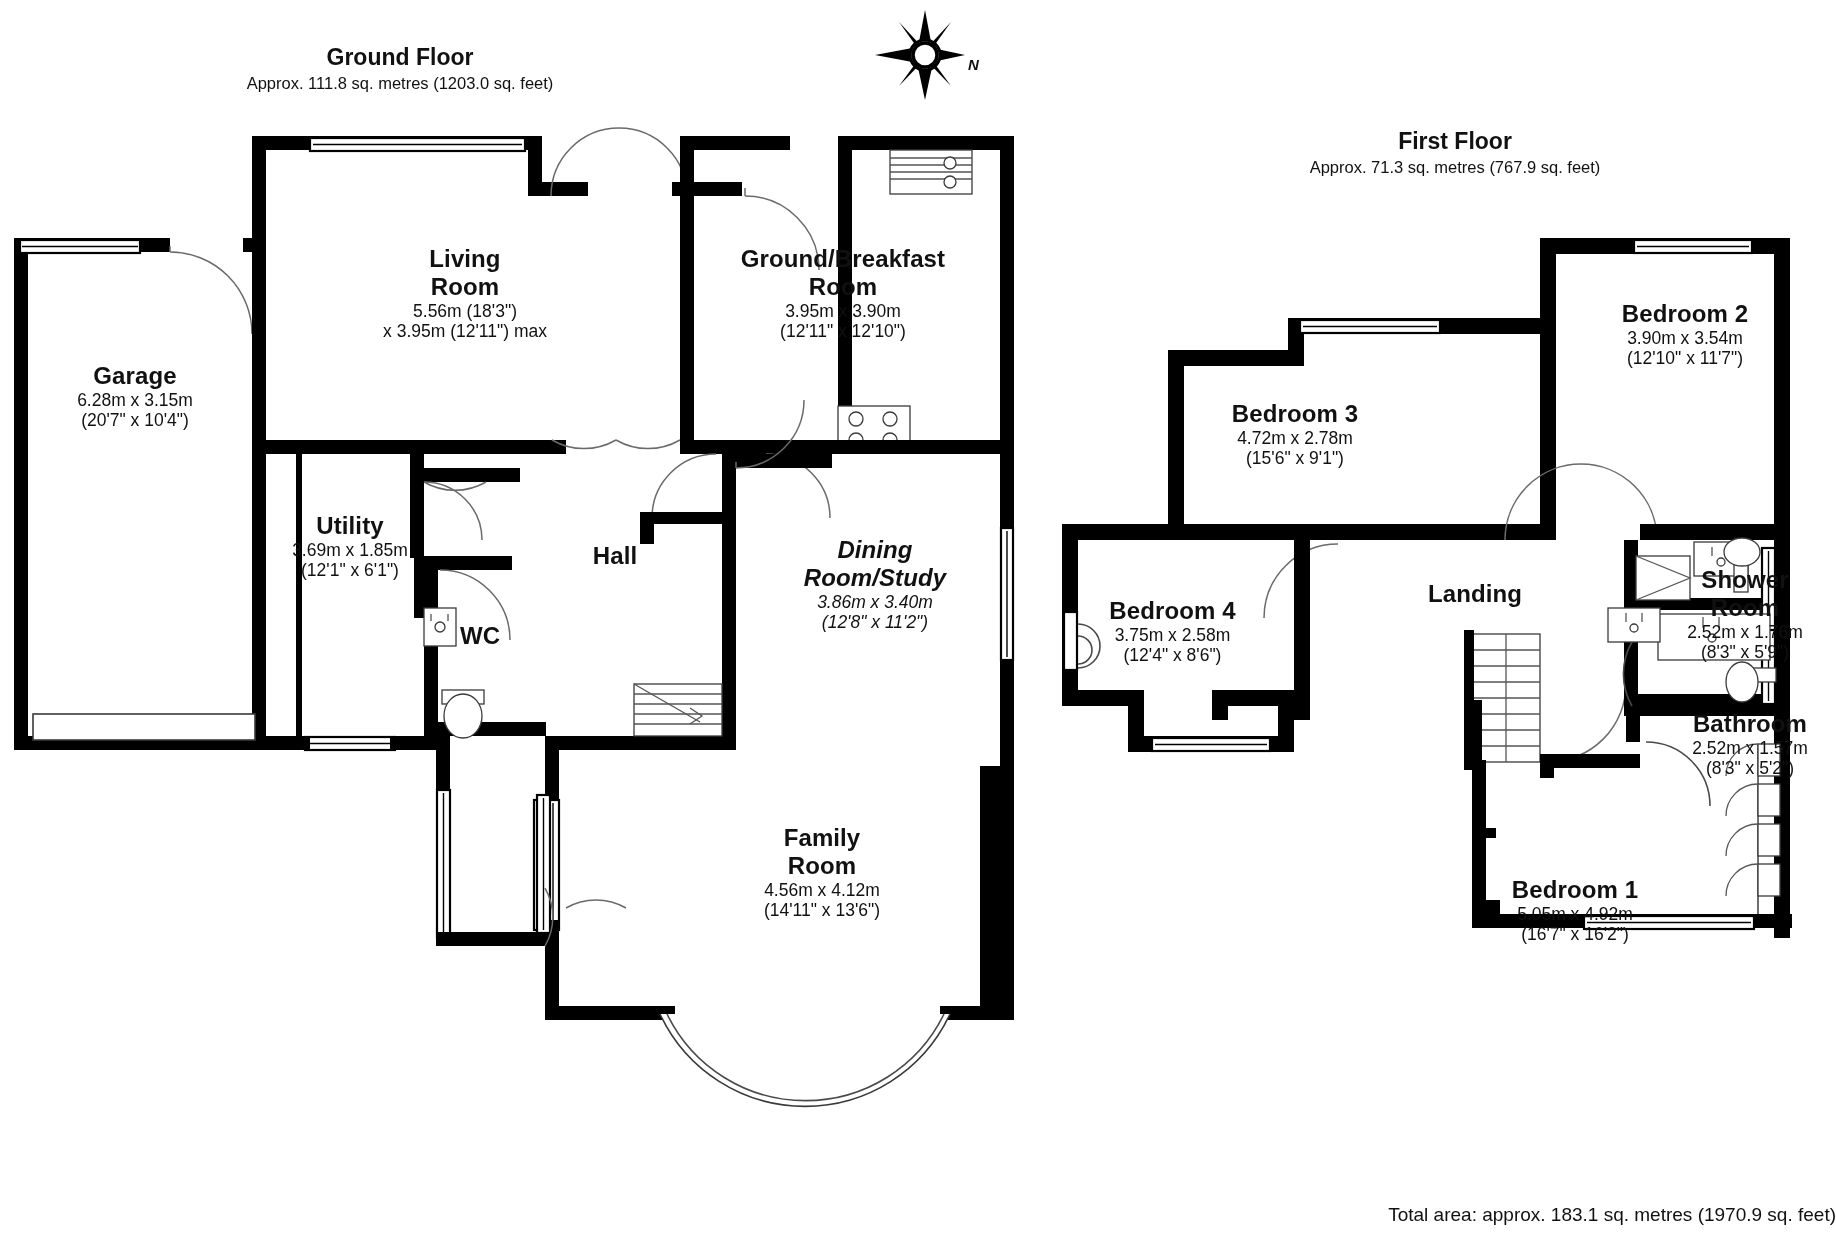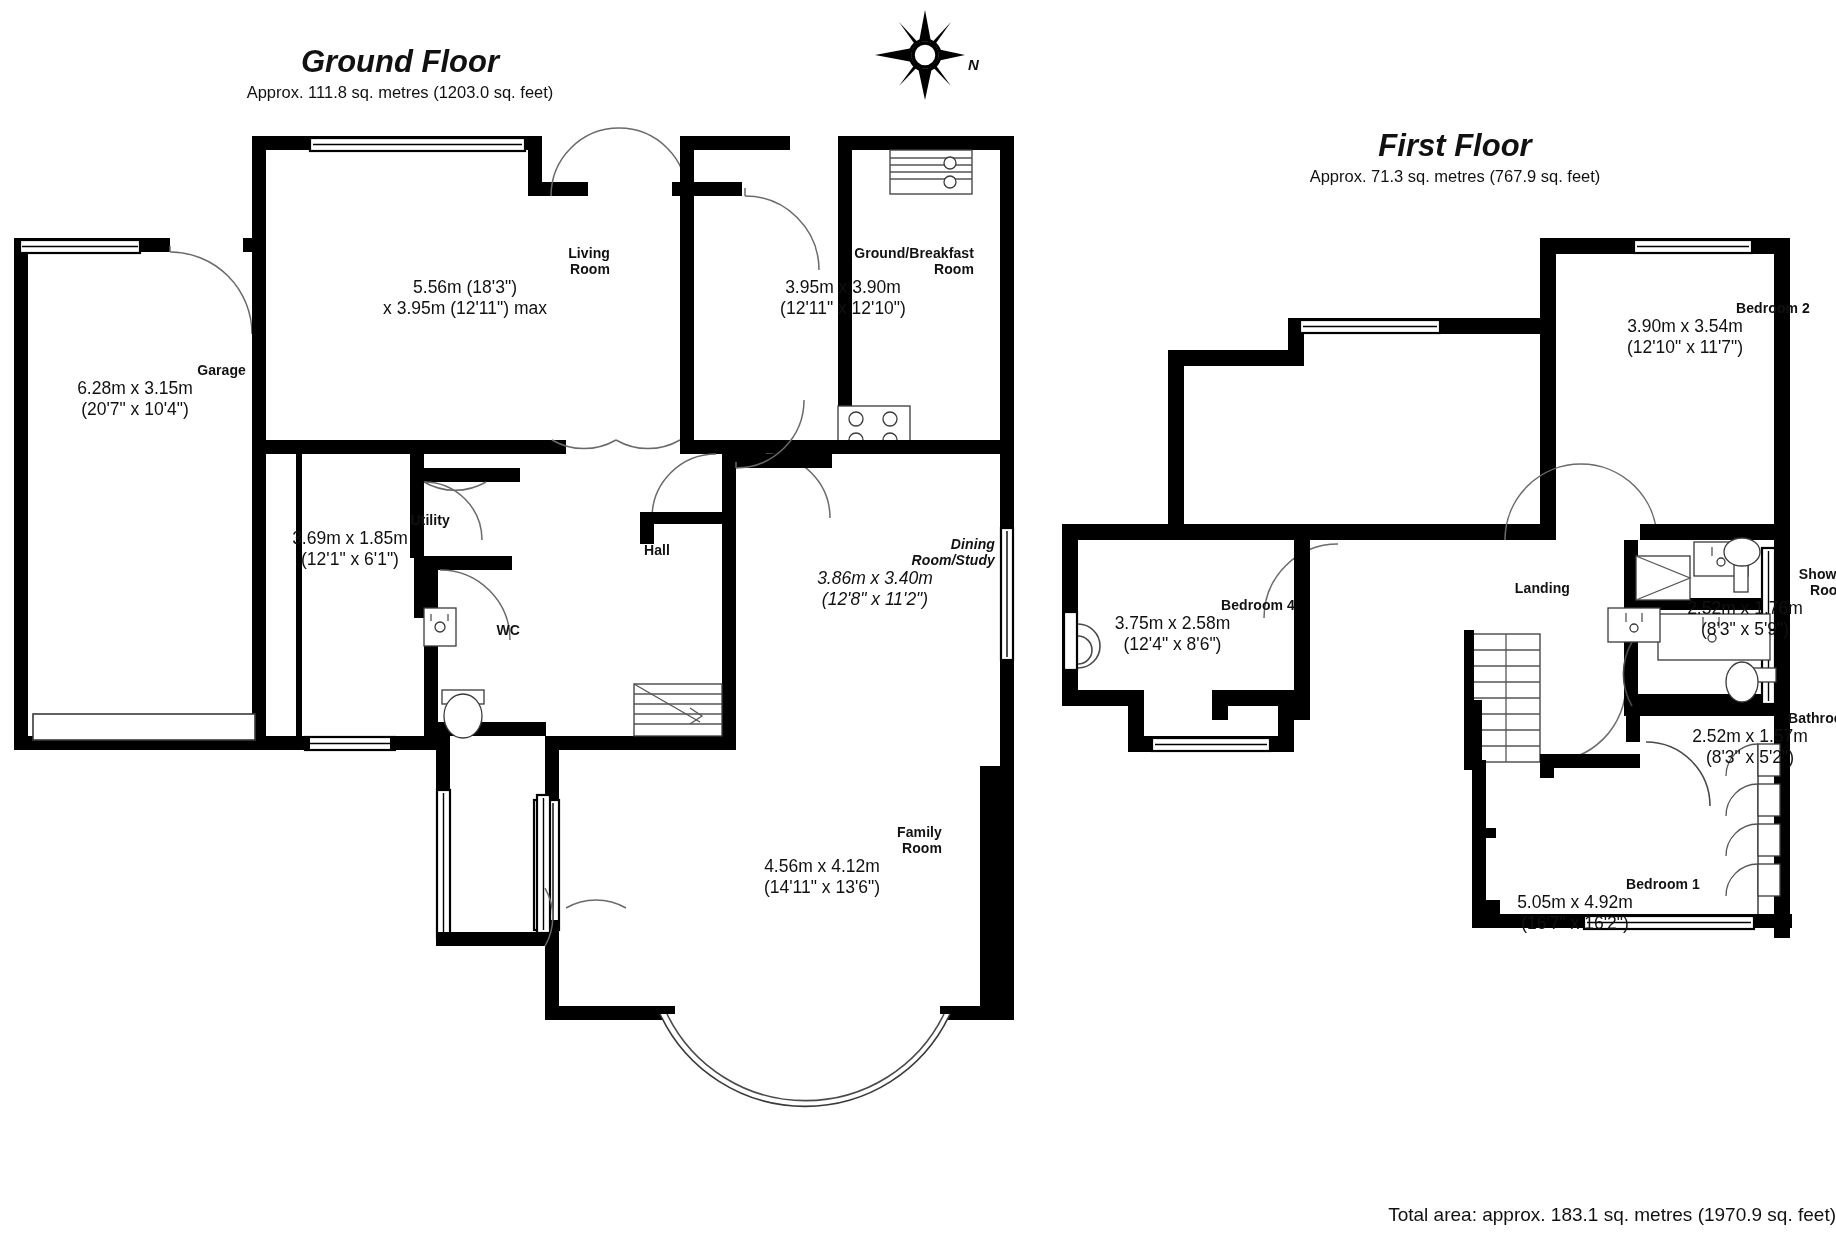--- a/index.html
+++ b/index.html
@@ -8,24 +8,24 @@
   svg{display:block;}
   .wall{fill:#000000;}
   .thin{fill:none;stroke:#4a4a4a;stroke-width:1.6;}
   .thin2{fill:none;stroke:#555;stroke-width:1.3;}
   .fix{fill:#ffffff;stroke:#3a3a3a;stroke-width:1.6;}
   .fix2{fill:#ffffff;stroke:#3a3a3a;stroke-width:1.3;}
   .win{fill:#ffffff;stroke:#000000;stroke-width:2.2;}
   .winline{stroke:#000000;stroke-width:1.4;}
   .door{fill:none;stroke:#6a6a6a;stroke-width:1.5;}
   .lbl{position:absolute;text-align:center;line-height:1.16;}
-  .lbl .nm{font-weight:bold;font-size:14px;letter-spacing:.1px;text-align:right;}
+  .lbl .nm{font-weight:bold;font-size:24px;letter-spacing:.1px;}
   .lbl .dm{font-size:17.5px;}
   .floorttl{position:absolute;text-align:center;}
-  .floorttl .t{font-weight:bold;font-size:31px;font-style:italic;}
+  .floorttl .t{font-weight:bold;font-size:23px;}
   .floorttl .s{font-size:16.5px;margin-top:3px;}
   .total{position:absolute;font-size:19px;text-align:right;width:100%;}
   .compass-n{position:absolute;font-size:15px;font-weight:bold;font-style:italic;}
 </style>
 </head>
 <body>
 
 <div id="stage">
 
   <svg width="1836" height="1244" viewBox="0 0 1836 1244">
@@ -439,20 +439,25 @@
     <div class="dm">4.56m x 4.12m</div>
     <div class="dm">(14'11" x 13'6")</div>
   </div>
 
   <div class="lbl" style="left:1560px;top:300px;width:250px;">
     <div class="nm">Bedroom 2</div>
     <div class="dm">3.90m x 3.54m</div>
     <div class="dm">(12'10" x 11'7")</div>
   </div>
 
+  <div class="lbl" style="left:1170px;top:400px;width:250px;">
+    <div class="nm">Bedroom 3</div>
+    <div class="dm">4.72m x 2.78m</div>
+    <div class="dm">(15'6" x 9'1")</div>
+  </div>
 
   <div class="lbl" style="left:1050px;top:597px;width:245px;">
     <div class="nm">Bedroom 4</div>
     <div class="dm">3.75m x 2.58m</div>
     <div class="dm">(12'4" x 8'6")</div>
   </div>
 
   <div class="lbl" style="left:1380px;top:580px;width:190px;">
     <div class="nm">Landing</div>
   </div>

